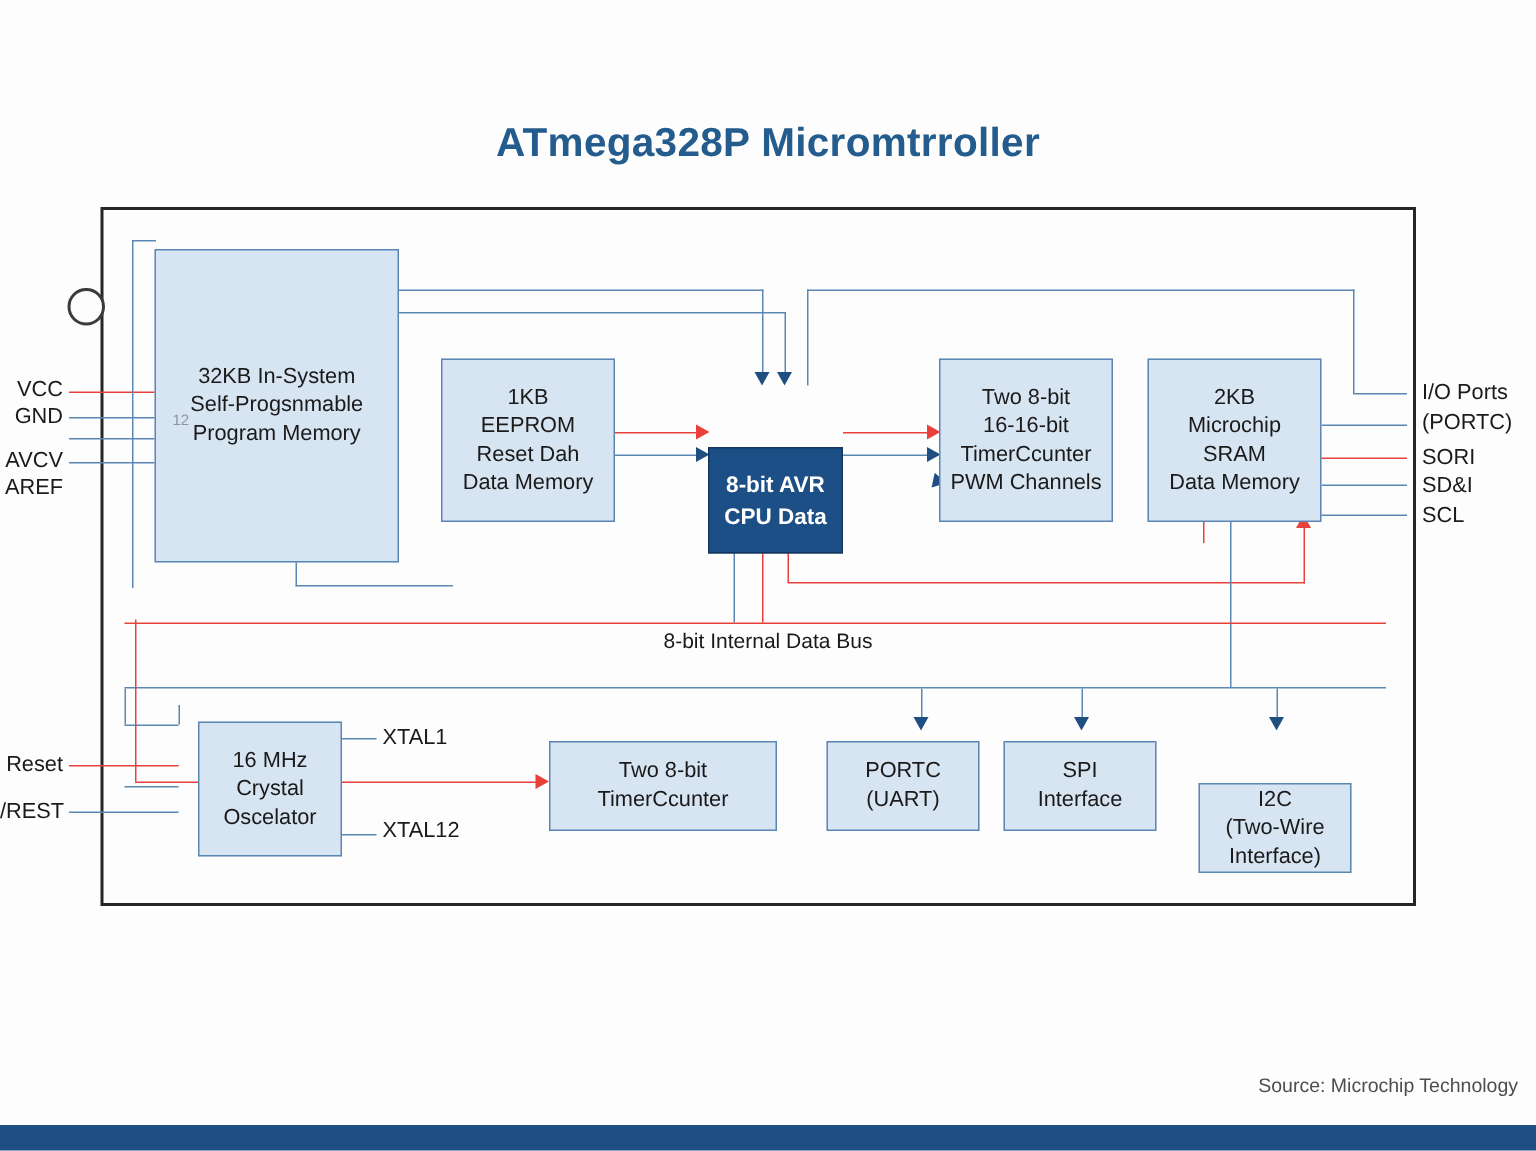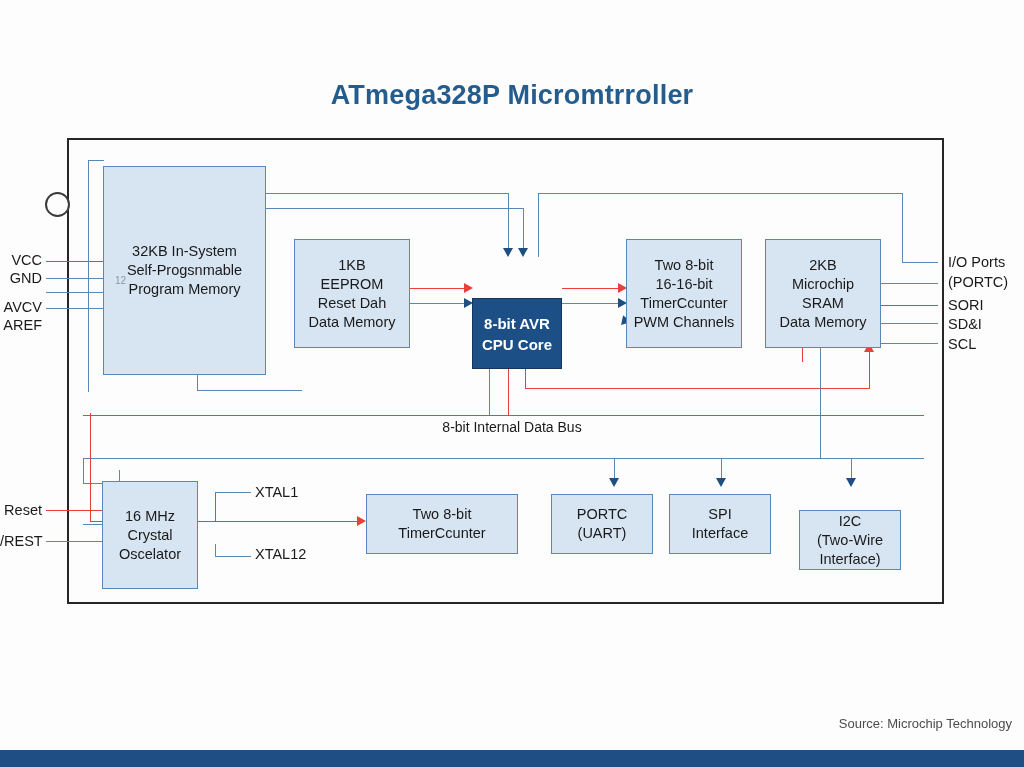--- a/index.html
+++ b/index.html
@@ -155,21 +155,21 @@
     <span class="ln">Data Memory</span>
   </div>
 
   <div class="w wh red" style="left:410px;top:288px;width:58px;"></div>
   <div class="ar right red" style="left:464px;top:283px;"></div>
   <div class="w wh" style="left:410px;top:303px;width:58px;"></div>
   <div class="ar right" style="left:464px;top:298px;"></div>
 
   <div class="blk cpu" style="left:472px;top:257px;width:90px;height:71px;margin-top:41px;">
     <span class="ln">8-bit AVR</span>
-    <span class="ln">CPU Core</span>
+    <span class="ln">CPU Data</span>
   </div>
 
   <div class="w wv" style="left:538px;top:193px;height:64px;"></div>
   <div class="w wh" style="left:538px;top:193px;width:365px;"></div>
   <div class="w wv" style="left:902px;top:193px;height:69px;"></div>
   <div class="w wh" style="left:902px;top:262px;width:36px;"></div>
 
   <div class="w wh red" style="left:562px;top:288px;width:60px;"></div>
   <div class="ar right red" style="left:618px;top:283px;"></div>
   <div class="w wh" style="left:562px;top:303px;width:60px;"></div>
@@ -219,21 +219,21 @@
   <div class="w wv" style="left:614px;top:459px;height:22px;"></div>
   <div class="ar down" style="left:609px;top:478px;"></div>
   <div class="w wv" style="left:721px;top:459px;height:22px;"></div>
   <div class="ar down" style="left:716px;top:478px;"></div>
   <div class="w wv" style="left:851px;top:459px;height:22px;"></div>
   <div class="ar down" style="left:846px;top:478px;"></div>
   <div class="w wv" style="left:83px;top:459px;height:24px;"></div>
   <div class="w wh" style="left:83px;top:483px;width:36px;"></div>
   <div class="w wv" style="left:119px;top:470px;height:13px;"></div>
 
-  <div class="blk" style="left:102px;top:481px;width:96px;height:108px;text-align:center;">
+  <div class="blk" style="left:132px;top:481px;width:96px;height:90px;text-align:center;">
     <span class="ln">16 MHz</span>
     <span class="ln">Crystal</span>
     <span class="ln">Oscelator</span>
   </div>
 
   <div class="w wv red" style="left:90px;top:413px;height:108px;"></div>
   <div class="w wh red" style="left:90px;top:521px;width:270px;"></div>
   <div class="ar right red" style="left:357px;top:516px;"></div>
   <div class="w wv red" style="left:215px;top:492px;height:30px;"></div>
 
@@ -248,21 +248,21 @@
     <span class="ln">TimerCcunter</span>
   </div>
   <div class="blk" style="left:551px;top:494px;width:102px;height:60px;">
     <span class="ln">PORTC</span>
     <span class="ln">(UART)</span>
   </div>
   <div class="blk" style="left:669px;top:494px;width:102px;height:60px;">
     <span class="ln">SPI</span>
     <span class="ln">Interface</span>
   </div>
-  <div class="blk" style="left:799px;top:510px;width:102px;height:60px;">
+  <div class="blk" style="left:799px;top:522px;width:102px;height:60px;">
     <span class="ln">I2C</span>
     <span class="ln">(Two-Wire</span>
     <span class="ln">Interface)</span>
   </div>
 
   <div class="source">Source: Microchip Technology</div>
   <div class="footer-bar"></div>
 
 </div>
 

